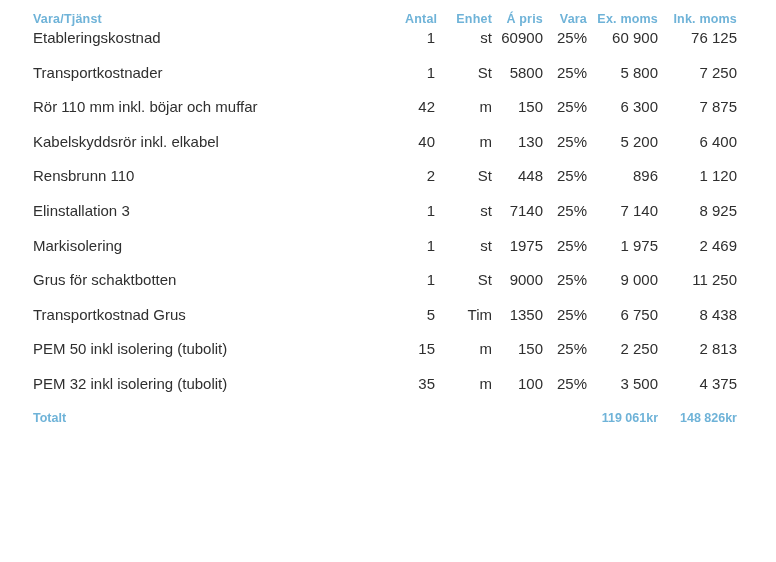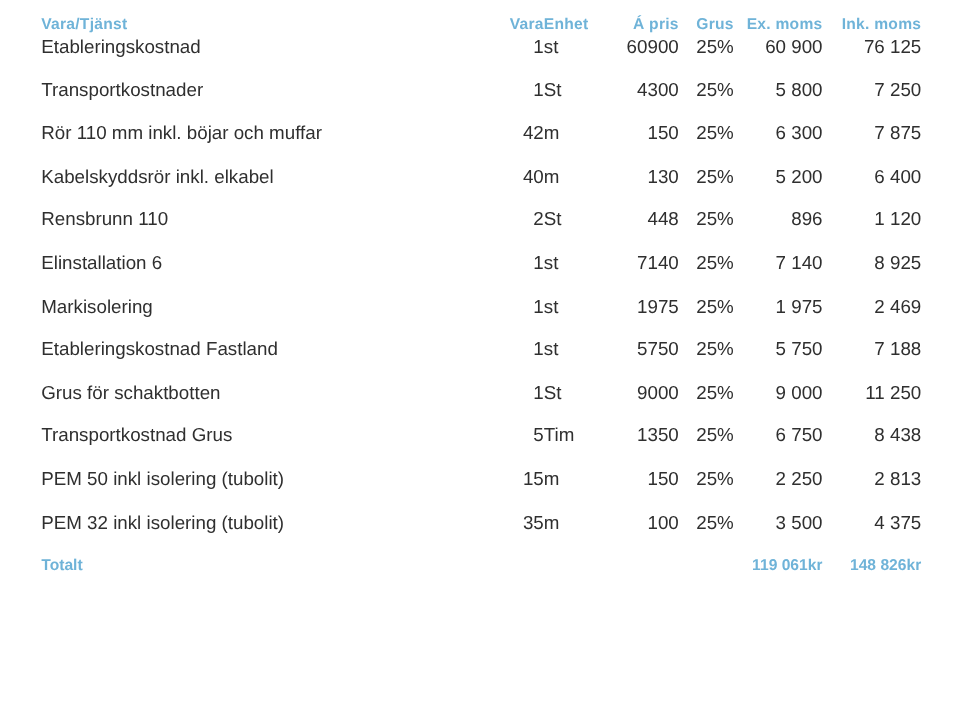--- a/index.html
+++ b/index.html
@@ -57,62 +57,62 @@
   tfoot td {
     vertical-align: top;
     font-size: 12.5px;
     line-height: 16px;
     font-weight: bold;
     color: var(--accent);
     margin-top: 48px;
   }
   .al { text-align: left; }
   .ar { text-align: right; }
-  .ac { text-align: left; }
+  .ac { text-align: right; }
 </style>
 </head>
 <body>
 
 <div class="sheet">
   <table class="line-items">
     <colgroup>
       <col class="c-item">
         <col class="c-qty">
         <col class="c-unit">
         <col class="c-price">
         <col class="c-vat">
         <col class="c-ex">
         <col class="c-inc">
     </colgroup>
     <thead>
       <tr>
         <th class="al">Vara/Tjänst</th>
-        <th class="ar">Vara</th>
+        <th class="ar">Antal</th>
         <th class="ac">Enhet</th>
         <th class="ar">Á pris</th>
-        <th class="ar">Grus</th>
+        <th class="ar">Vara</th>
         <th class="ar">Ex. moms</th>
         <th class="ar">Ink. moms</th>
       </tr>
     </thead>
     <tbody>
       <tr>
         <td class="al">Etableringskostnad</td>
         <td class="ar">1</td>
         <td class="ac">st</td>
         <td class="ar">60900</td>
         <td class="ar">25%</td>
         <td class="ar">60 900</td>
         <td class="ar">76 125</td>
       </tr>
       <tr>
         <td class="al">Transportkostnader</td>
         <td class="ar">1</td>
         <td class="ac">St</td>
-        <td class="ar">4300</td>
+        <td class="ar">5800</td>
         <td class="ar">25%</td>
         <td class="ar">5 800</td>
         <td class="ar">7 250</td>
       </tr>
       <tr>
         <td class="al">Rör 110 mm inkl. böjar och muffar</td>
         <td class="ar">42</td>
         <td class="ac">m</td>
         <td class="ar">150</td>
         <td class="ar">25%</td>
@@ -131,45 +131,36 @@
       <tr>
         <td class="al">Rensbrunn 110</td>
         <td class="ar">2</td>
         <td class="ac">St</td>
         <td class="ar">448</td>
         <td class="ar">25%</td>
         <td class="ar">896</td>
         <td class="ar">1 120</td>
       </tr>
       <tr>
-        <td class="al">Elinstallation 6</td>
+        <td class="al">Elinstallation 3</td>
         <td class="ar">1</td>
         <td class="ac">st</td>
         <td class="ar">7140</td>
         <td class="ar">25%</td>
         <td class="ar">7 140</td>
         <td class="ar">8 925</td>
       </tr>
       <tr>
         <td class="al">Markisolering</td>
         <td class="ar">1</td>
         <td class="ac">st</td>
         <td class="ar">1975</td>
         <td class="ar">25%</td>
         <td class="ar">1 975</td>
         <td class="ar">2 469</td>
-      </tr>
-      <tr>
-        <td class="al">Etableringskostnad Fastland</td>
-        <td class="ar">1</td>
-        <td class="ac">st</td>
-        <td class="ar">5750</td>
-        <td class="ar">25%</td>
-        <td class="ar">5 750</td>
-        <td class="ar">7 188</td>
       </tr>
       <tr>
         <td class="al">Grus för schaktbotten</td>
         <td class="ar">1</td>
         <td class="ac">St</td>
         <td class="ar">9000</td>
         <td class="ar">25%</td>
         <td class="ar">9 000</td>
         <td class="ar">11 250</td>
       </tr>

